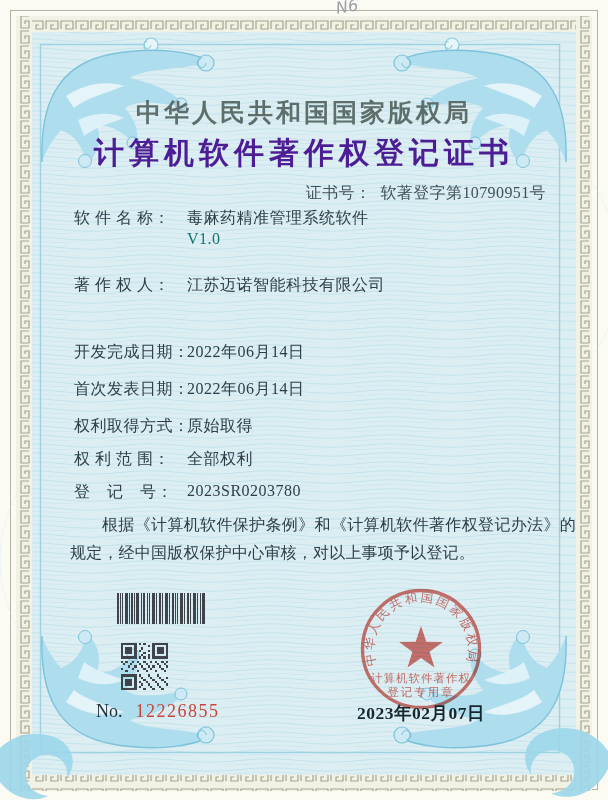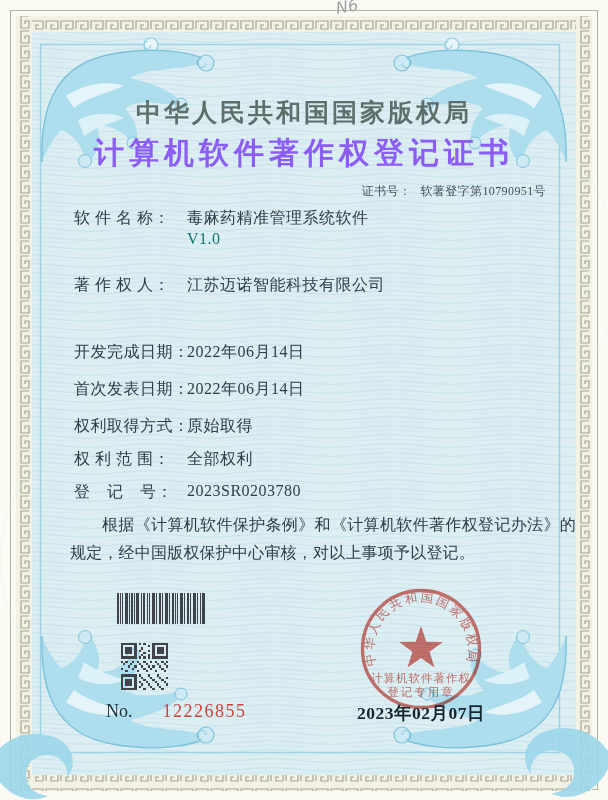--- a/index.html
+++ b/index.html
@@ -13,36 +13,36 @@
   .pencil{
     left:336px;top:-3px;font-family:"DejaVu Sans",sans-serif;
     font-style:italic;font-size:16px;color:#9aa0a4;transform:rotate(-10deg);
   }
   .org{
     left:0;right:0;top:96px;text-align:center;
     font-size:25px;font-weight:700;letter-spacing:3px;color:#5e6e6b;
   }
   .title{
     left:0;right:0;top:133px;text-align:center;
-    font-size:30px;font-weight:700;letter-spacing:5px;color:#8b5cf6;
+    font-size:30px;font-weight:700;letter-spacing:5px;color:#4c1d95;
   }
   .certno{
-    right:62px;top:183px;font-size:12px;color:#41515a;letter-spacing:.4px;
+    right:62px;top:183px;font-size:16px;color:#41515a;letter-spacing:.4px;
   }
   .certno .lbl{margin-right:9px;}
   .row{left:74px;display:flex;font-size:16px;color:#2d3e47;}
   .flabel{width:113px;white-space:pre;flex:none;letter-spacing:.5px;}
   .fvalue{white-space:pre;letter-spacing:.5px;}
   .v2{left:187px;font-size:16px;color:#0f766e;letter-spacing:.5px;}
   .statement{
     left:70px;top:511px;width:506px;
     font-size:16px;line-height:28px;color:#2d3e47;
     text-indent:2em;text-align:justify;letter-spacing:.2px;
   }
-  .serial{left:106px;top:701px;display:flex;gap:30px;font-size:18px;color:#22323a;}
+  .serial{left:96px;top:701px;display:flex;gap:13px;font-size:18px;color:#22323a;}
   .serial .num{color:#c6453c;letter-spacing:1.5px;text-align:right;}
   .issue-date{
     left:357px;top:701px;font-size:17.5px;font-weight:700;
     color:#16262e;letter-spacing:.5px;z-index:3;
   }
   .seal{left:353px;top:581px;mix-blend-mode:multiply;opacity:.92;z-index:2;}
   .barcode{left:117px;top:593px;}
   .qr{left:121px;top:643px;}
 </style>
 </head>

